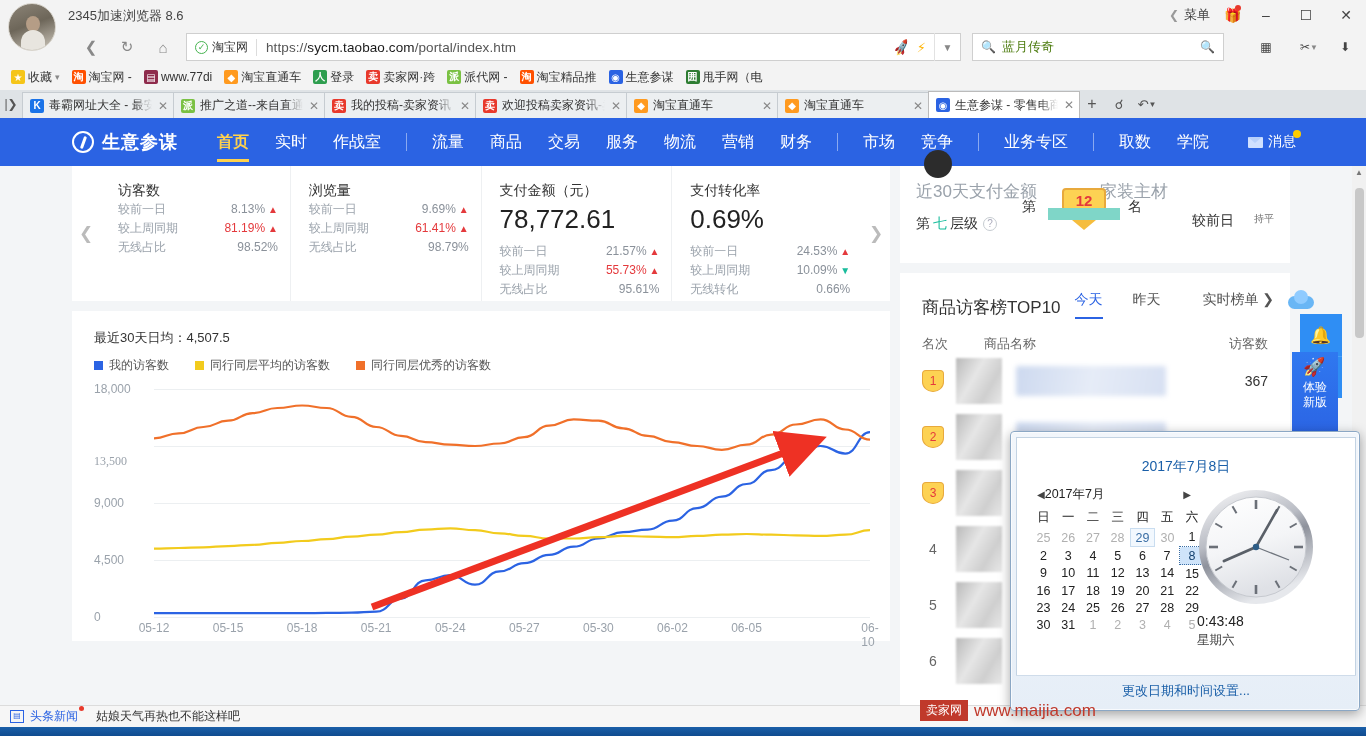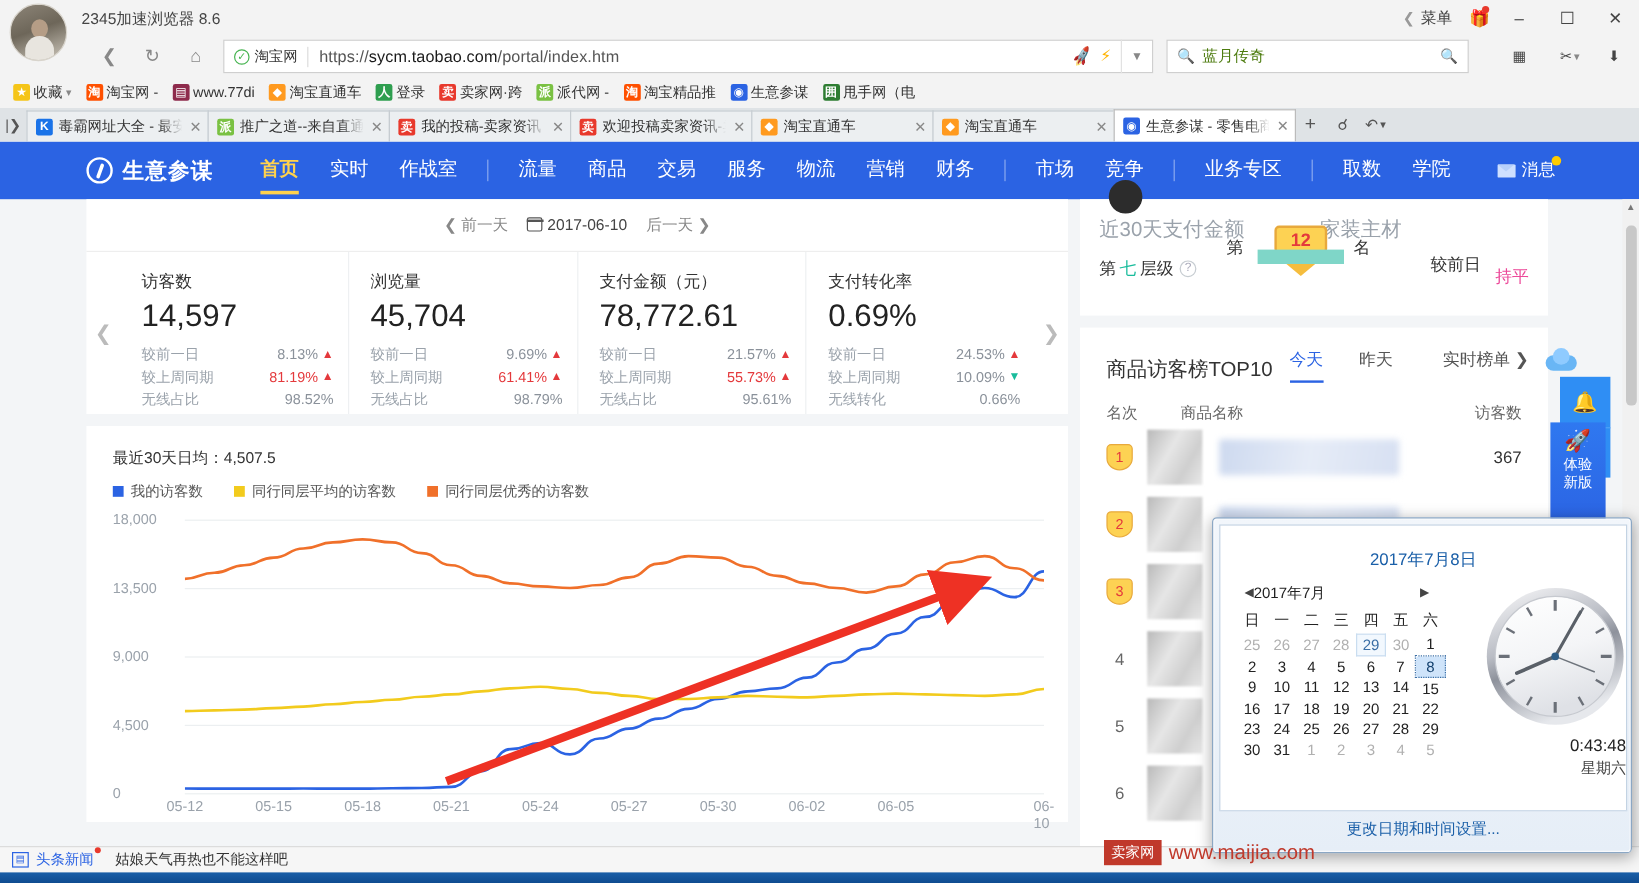--- a/index.html
+++ b/index.html
@@ -197,21 +197,21 @@
   .cal { width:180px; padding-left:14px; }
   .cal-nav { display:flex; align-items:center; font-size:12.5px; color:#222; padding:0 6px; }
   .cal-nav .a { color:#444; font-size:10px; }
   .cal-nav .m { flex:1; }
   .cal table { border-collapse:collapse; margin-top:4px; width:174px; }
   .cal th { font-size:12.5px; color:#222; font-weight:normal; padding:2px 0; width:24px; text-align:center; }
   .cal td { font-size:12.5px; color:#222; text-align:center; padding:1.5px 0; width:24px; }
   .cal td.dim { color:#b0b0b0; }
   .cal td.today { border:1px solid #c9ddf0; background:#f2f8fe; color:#3a6ea5; border-radius:2px; }
   .cal td.sel { border:1px dotted #3a6ea5; background:#cfe4fa; color:#14416e; border-radius:2px; }
-  .clockwrap { flex:1; text-align:right; padding-top:2px; }
+  .clockwrap { flex:1; text-align:left; padding-top:2px; }
   .cp-time { font-size:14px; color:#222; margin-top:4px; }
   .cp-day { font-size:12.5px; color:#444; margin-top:3px; }
   .cp-foot { position:absolute; left:5px; bottom:5px; width:340px; height:30px;
              border-top:1px solid #cfdcea; display:flex; align-items:center; justify-content:center; }
   .cp-foot a { font-size:13px; color:#1a5fa8; text-decoration:none; }
 
   
   .wm { position:absolute; left:920px; top:700px; display:flex; align-items:center; gap:6px; z-index:40; }
   .wm .tag { background:#c0392b; color:#fff; font-size:12px; padding:2px 6px; }
   .wm .dom { color:#c0392b; font-size:17px; }
@@ -389,48 +389,41 @@
         <span class="env"></span>
         <span>消息</span>
         <span class="ndot"></span>
       </div>
     </div>
 
     <div class="content">
 
       <div class="leftcol">
 
-        <div class="daterow">
-          <span class="arr">❮ <span>前一天</span></span>
-          <span><span class="cal-ico"></span>&nbsp;<span>2017-06-10</span></span>
-          <span class="arr"><span>后一天</span> ❯</span>
-        </div>
 
         <div class="cards">
           <div class="card-arrow">❮</div>
           <div class="cardwrap" id="cards-host">
               <div class="card">
                 <div class="ttl">访客数</div>
-                <div class="big">14,597</div>
                 <div class="krow">
                   <span>较前一日</span>
                   <span class="v">8.13%<span class="up">▲</span></span>
                 </div>
                 <div class="krow">
                   <span>较上周同期</span>
                   <span class="v red">81.19%<span class="up">▲</span></span>
                 </div>
                 <div class="krow">
                   <span>无线占比</span>
                   <span class="v">98.52%</span>
                 </div>
               </div>
               <div class="card">
                 <div class="ttl">浏览量</div>
-                <div class="big">45,704</div>
                 <div class="krow">
                   <span>较前一日</span>
                   <span class="v">9.69%<span class="up">▲</span></span>
                 </div>
                 <div class="krow">
                   <span>较上周同期</span>
                   <span class="v red">61.41%<span class="up">▲</span></span>
                 </div>
                 <div class="krow">
                   <span>无线占比</span>
@@ -507,21 +500,21 @@
                 <marker id="ah" markerWidth="7" markerHeight="7" refX="2" refY="3.5" orient="auto">
                   <polygon points="0,0 7,3.5 0,7" fill="#ee3124"></polygon>
                 </marker>
               </defs>
               <line x1="278" y1="218" x2="700" y2="60" stroke="#ee3124" stroke-width="7" marker-end="url(#ah)"></line>
             </svg>
             <div id="ytick-host">
                 <div class="ytick" style="top: 228px;">0</div>
                 <div class="ytick" style="top: 171px;">4,500</div>
                 <div class="ytick" style="top: 114px;">9,000</div>
-                <div class="ytick" style="top: 57px;">13,500</div>
+                <div class="ytick" style="top: 72px; font-family: Liberation Serif, serif;">13,500</div>
                 <div class="ytick" style="top: 0px;">18,000</div>
               </div>
             <div class="xaxis" id="xtick-host">
                 <div class="xtick" style="left: 0px;">05-12</div>
                 <div class="xtick" style="left: 74.069px;">05-15</div>
                 <div class="xtick" style="left: 148.138px;">05-18</div>
                 <div class="xtick" style="left: 222.207px;">05-21</div>
                 <div class="xtick" style="left: 296.276px;">05-24</div>
                 <div class="xtick" style="left: 370.345px;">05-27</div>
                 <div class="xtick" style="left: 444.414px;">05-30</div>
@@ -548,21 +541,21 @@
             <span class="qm">?</span>
           </div>
           <span class="rank-no">第</span>
           <div class="medal">
             <div class="shield"></div>
             <div class="ribbon"></div>
             <div class="num">12</div>
           </div>
           <span class="rank-ming">名</span>
           <span style="position:absolute;right:56px;top:46px;font-size:14px;color:#333">较前日</span>
-          <span style="position:absolute;right:16px;top:56px;font-size:14px;color:#ec4899">持平</span>
+          <span style="position:absolute;right:16px;top:46px;font-size:10px;color:#737373">持平</span>
         </div>
 
         <div class="toplist">
           <div class="tl-head">
             <div class="tl-title">商品访客榜TOP10</div>
             <div class="tl-tabs" id="tl-tabs-host">
                 <div class="tl-tab active">今天</div>
                 <div class="tl-tab">昨天</div>
               </div>
             <div class="tl-more"><span>实时榜单</span> ❯</div>

